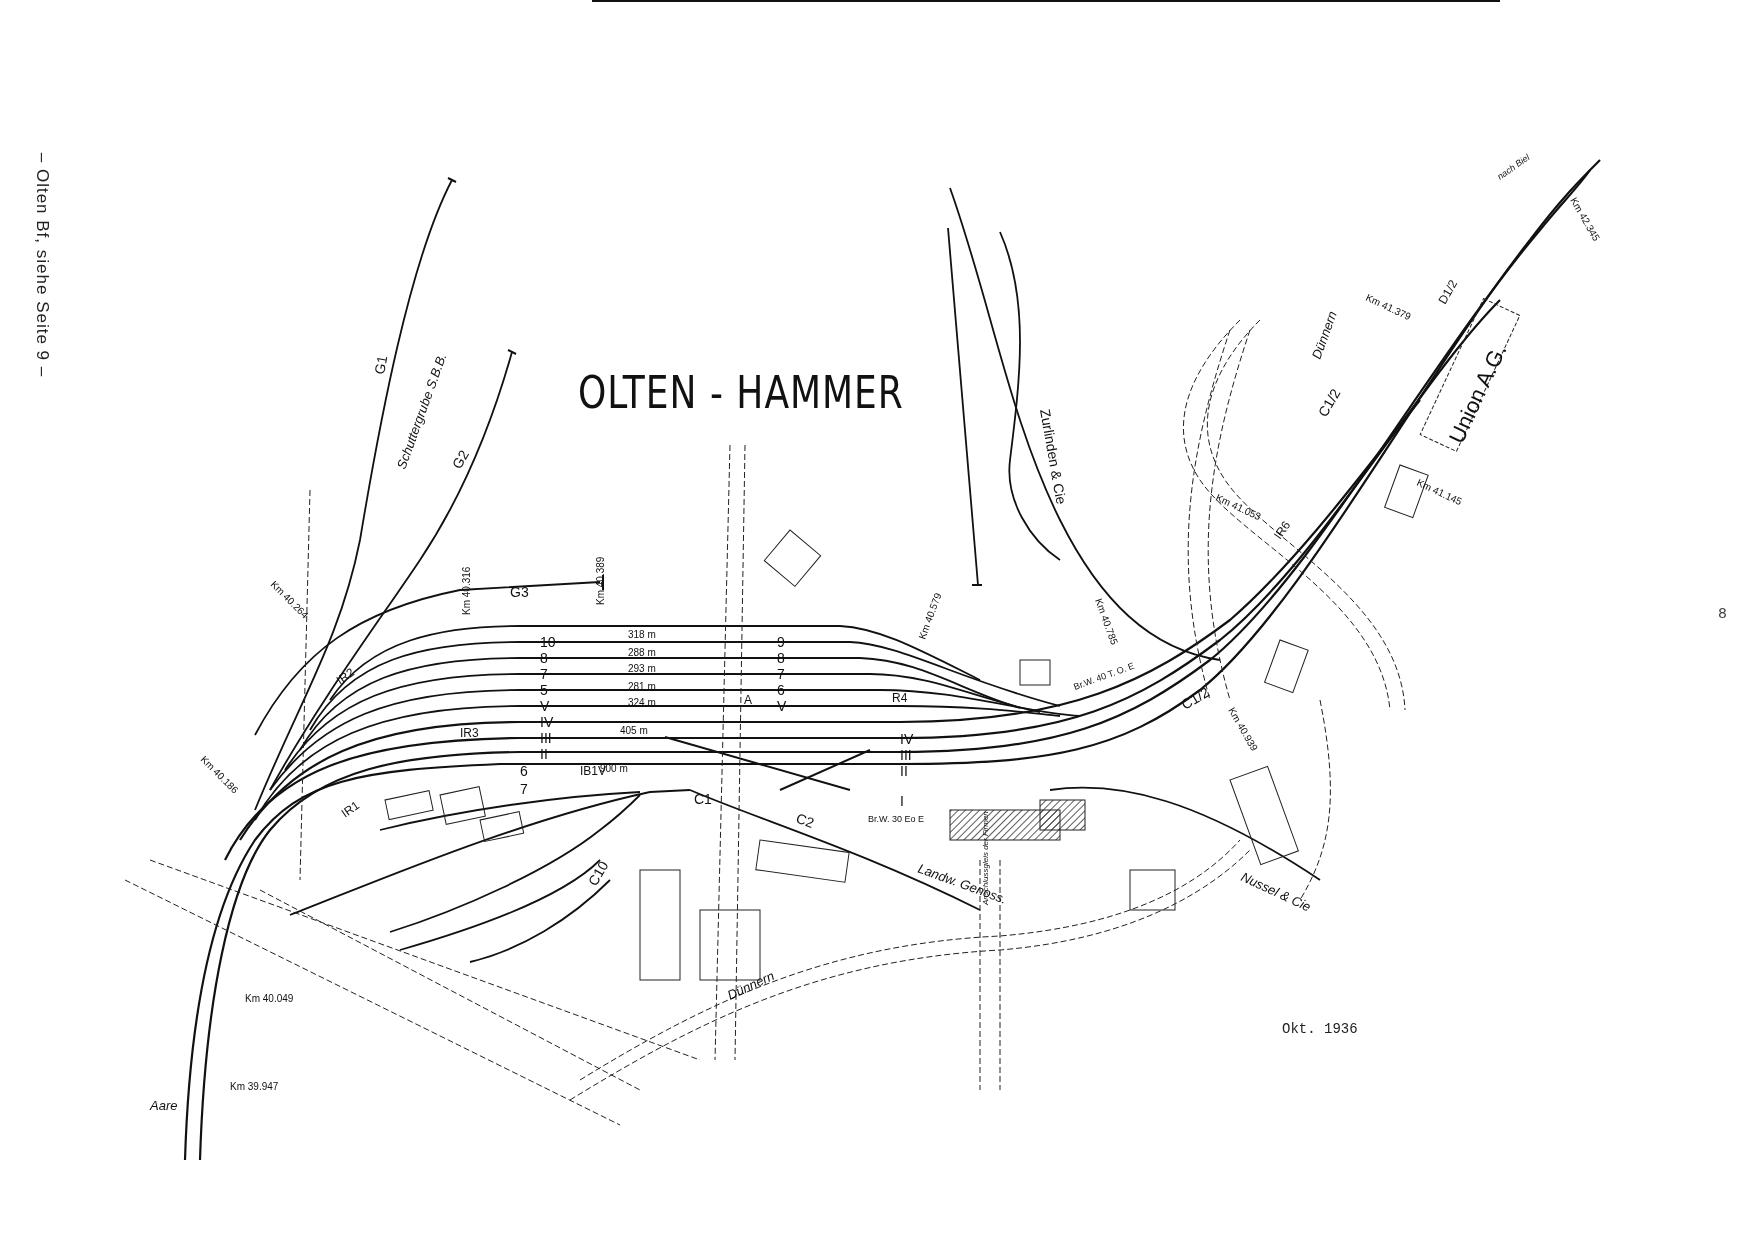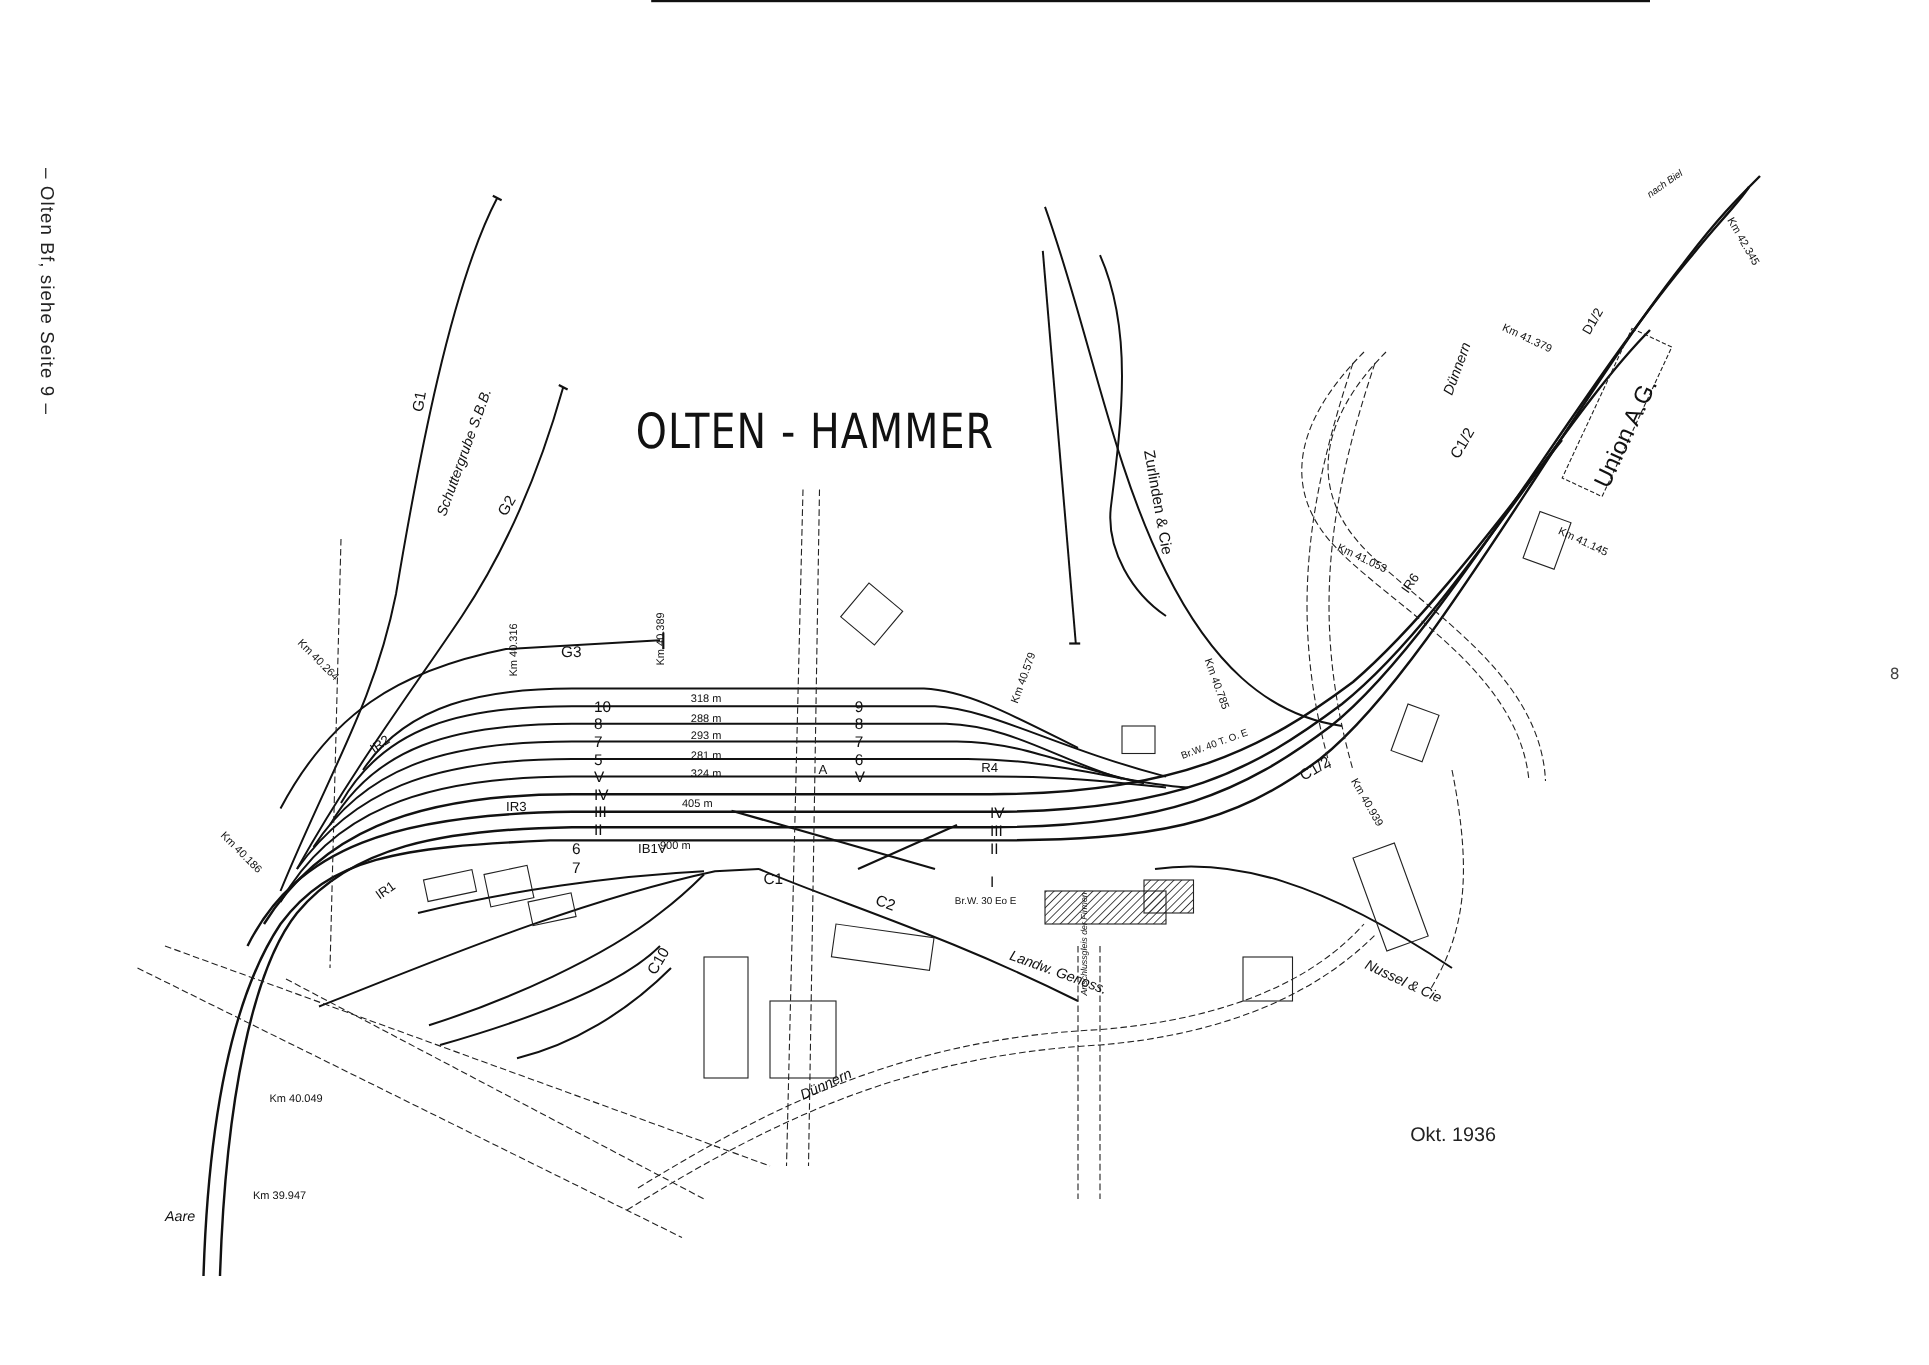--- a/index.html
+++ b/index.html
@@ -1,20 +1,20 @@
 <!DOCTYPE html>
 <html><head>
 <meta charset="utf-8">
 <style>
   html,body{margin:0;padding:0;background:#ffffff;}
   body{width:1754px;height:1241px;position:relative;overflow:hidden;font-family:"DejaVu Sans",sans-serif;color:#111;}
   .side-note{position:absolute;left:22px;top:105px;width:40px;height:320px;}
   .side-note span{position:absolute;left:50%;top:50%;white-space:nowrap;transform:translate(-50%,-50%) rotate(90deg);font-family:"Liberation Sans",sans-serif;font-size:17px;letter-spacing:1px;color:#222;}
   .title{position:absolute;left:578px;top:370px;font-family:"DejaVu Sans Condensed","DejaVu Sans",sans-serif;font-size:40px;letter-spacing:1px;color:#111;transform:scaleY(1.1);}
-  .date{position:absolute;left:1282px;top:1021px;font-size:18px;font-family:Liberation Sans, sans-serif;color:#222;}
+  .date{position:absolute;left:1282px;top:1021px;font-size:14px;font-family:Liberation Mono, monospace;color:#222;}
   .page-mark{position:absolute;left:1718px;top:605px;font-size:14px;color:#444;}
   .top-rule{position:absolute;top:0;height:2px;background:#111;}
   svg{position:absolute;left:0;top:0;}
   .lbl{font-family:"Liberation Sans",sans-serif;fill:#111;}
 </style>
 </head>
 <body>
 
 <div class="top-rule" style="left:592px;width:908px;"></div>
 

